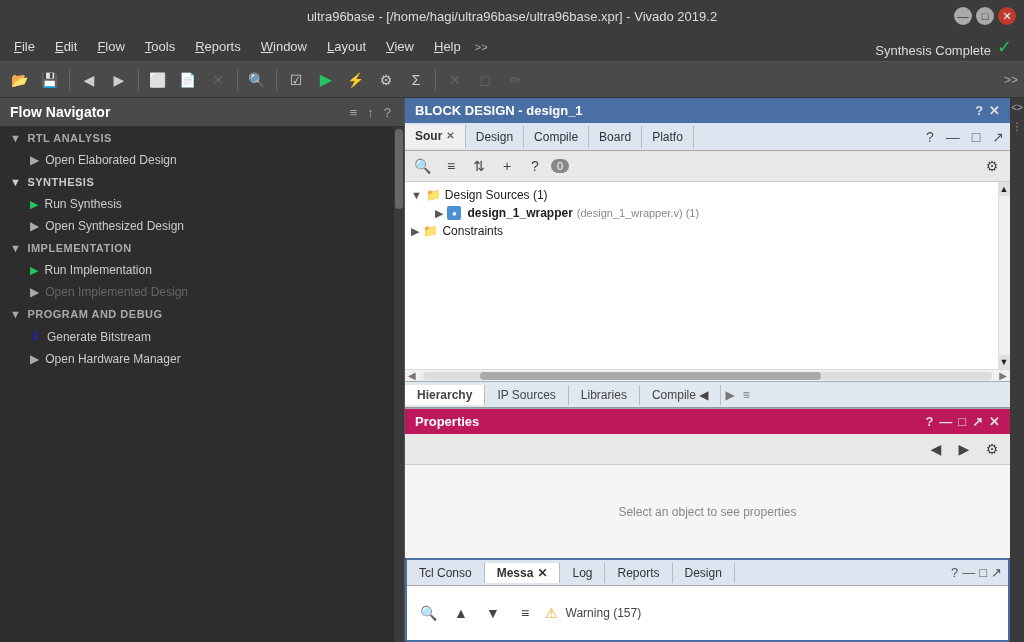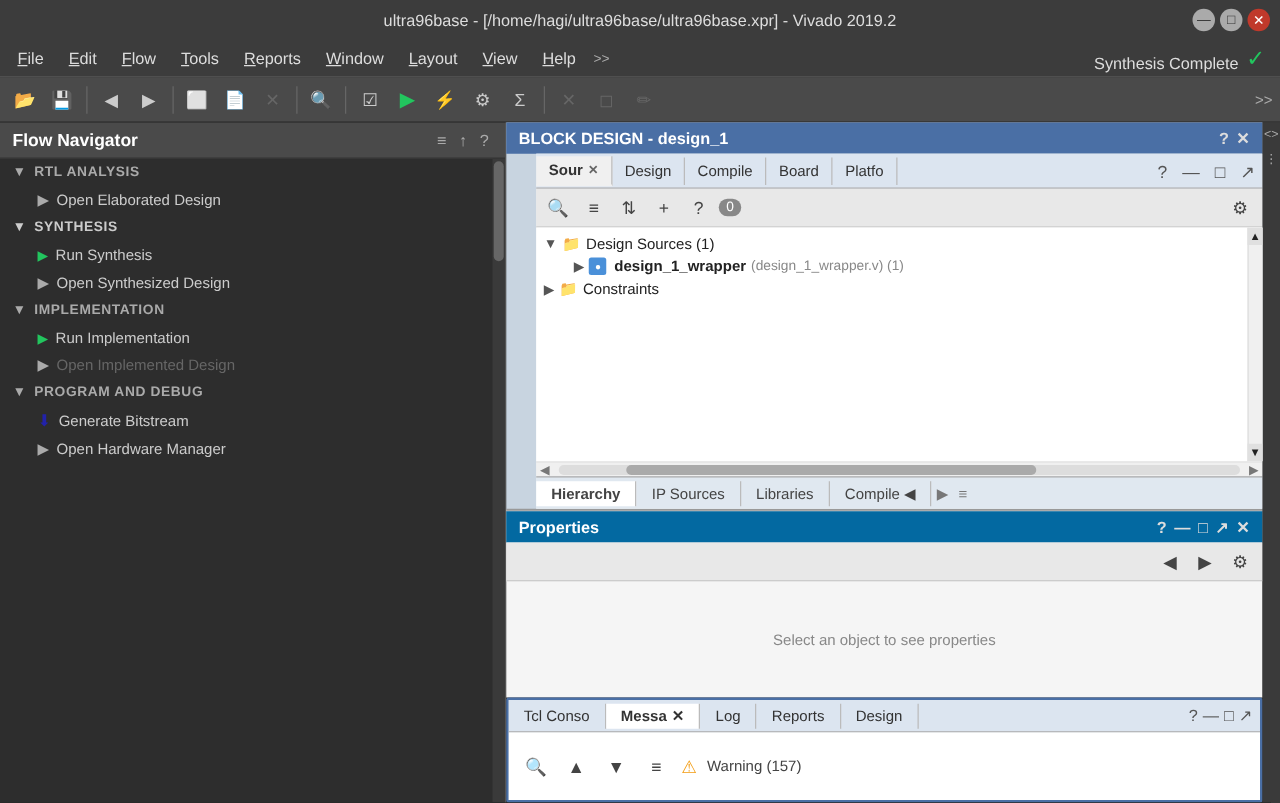--- a/index.html
+++ b/index.html
@@ -199,21 +199,20 @@
     .panel-title-controls { display: flex; gap: 6px; align-items: center; }
     .panel-ctrl { color: #ddd; cursor: pointer; font-size: 13px; }
 
     
     .sources-area {
       flex: 1;
       display: flex;
       flex-direction: column;
       background: #f0f0f0;
       min-height: 0;
-      margin-left: 24px;
     }
     .tab-bar {
       background: #dce5f0;
       display: flex;
       align-items: center;
       border-bottom: 1px solid #aaa;
       height: 28px;
     }
     .tab {
       padding: 4px 10px;
@@ -330,21 +329,21 @@
 
     
     .properties-panel {
       background: #f5f5f5;
       border-top: 1px solid #aaa;
       display: flex;
       flex-direction: column;
       height: 150px;
     }
     .prop-header {
-      background: #0369a1;
+      background: #be185d;
       color: #fff;
       padding: 5px 10px;
       display: flex;
       align-items: center;
       justify-content: space-between;
       font-size: 13px;
       font-weight: bold;
     }
     .prop-controls { display: flex; gap: 6px; }
     .prop-ctrl { color: #ddd; cursor: pointer; font-size: 13px; }

